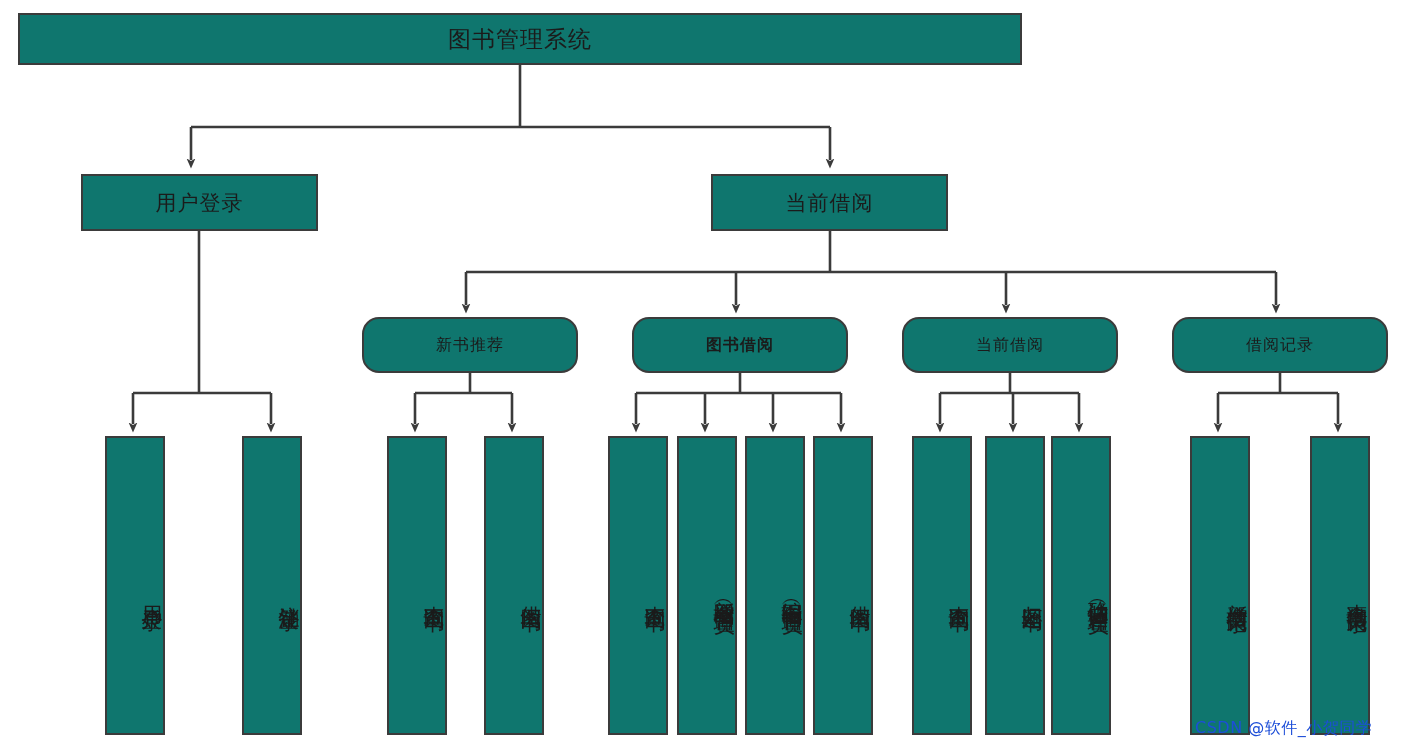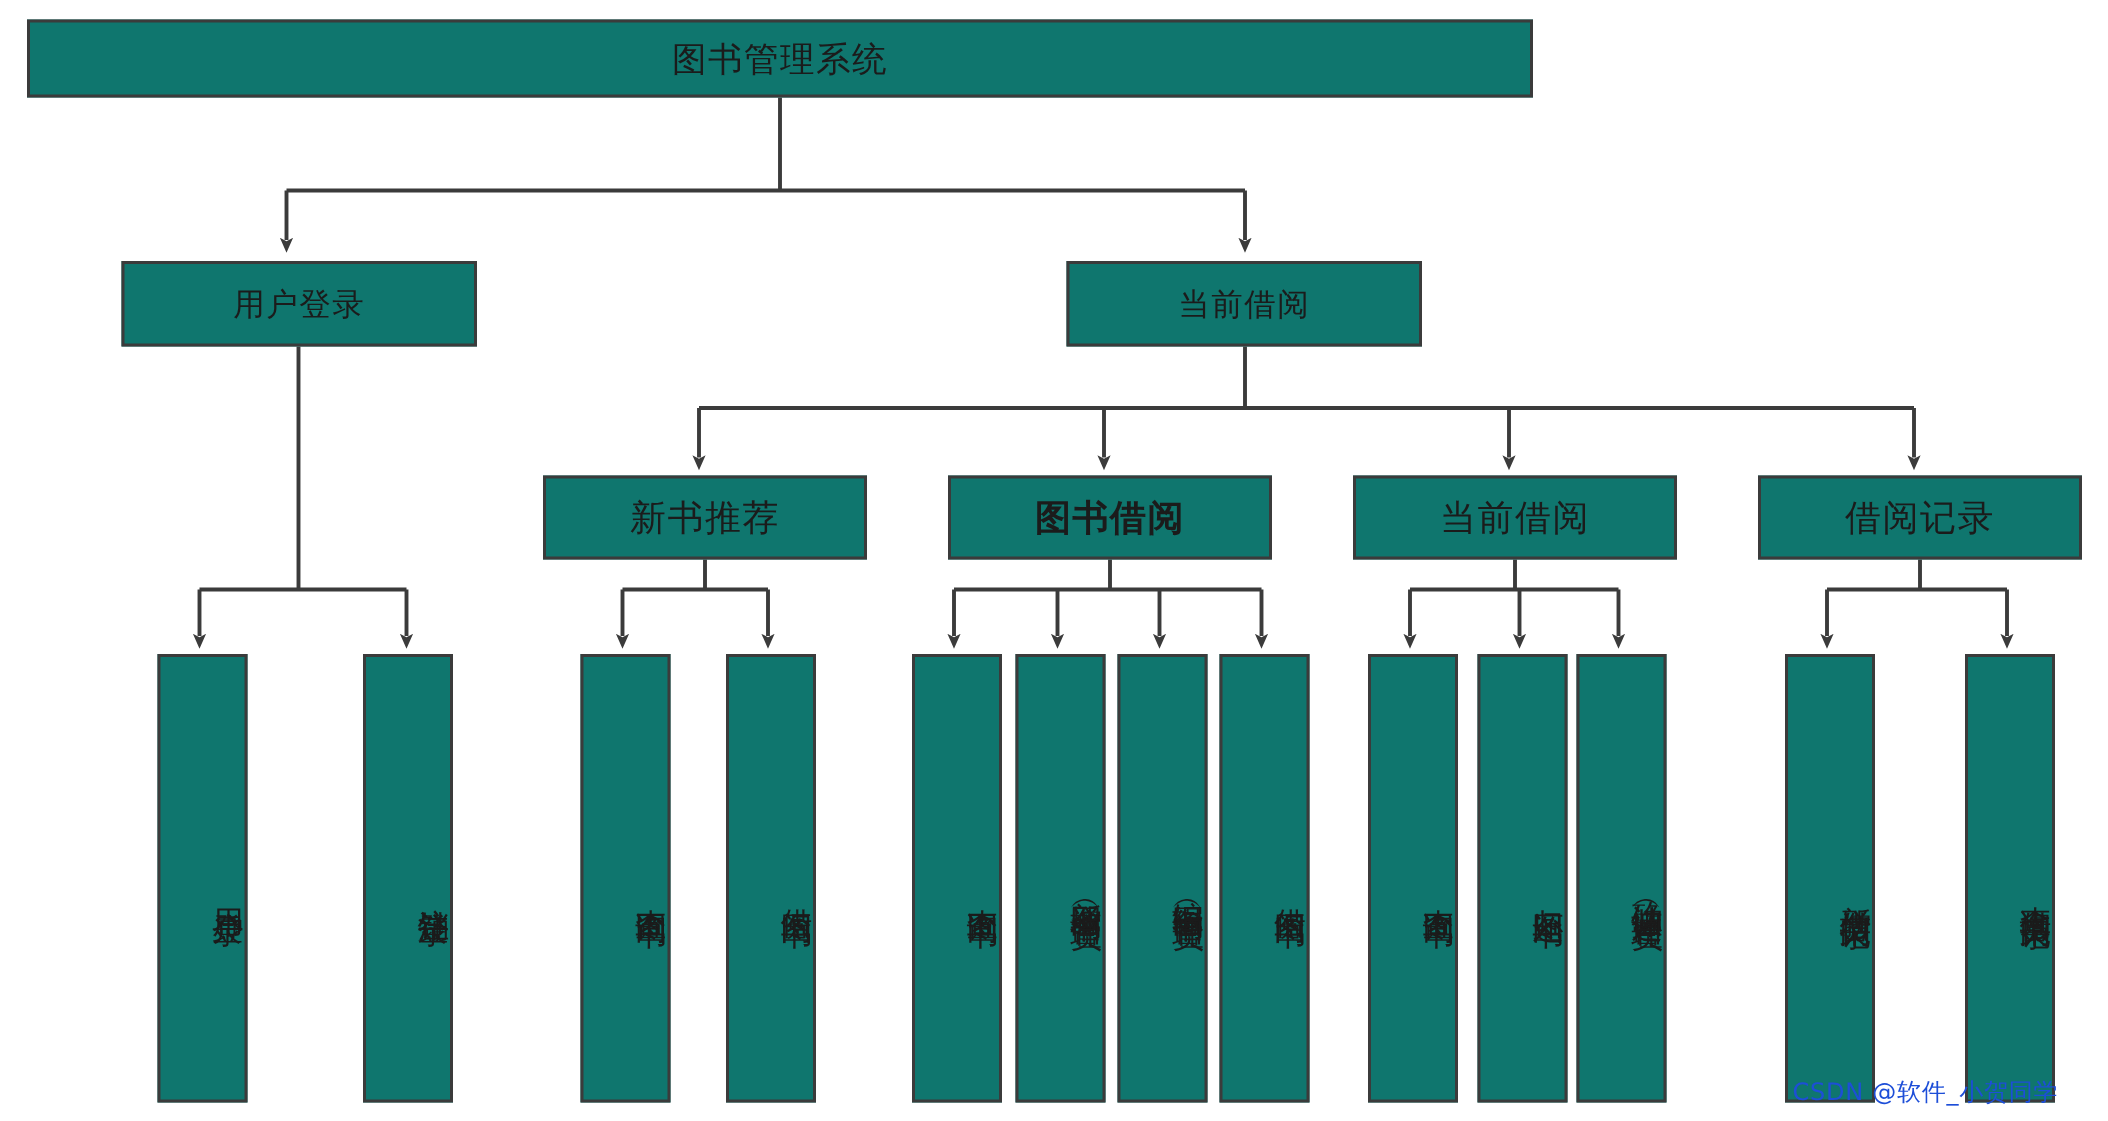--- a/index.html
+++ b/index.html
@@ -38,22 +38,23 @@
   }
   .node.root {
     font-size: 23px;
     letter-spacing: 1px;
   }
   .node.lvl2 {
     font-size: 21px;
     letter-spacing: 1px;
   }
   .node.lvl3 {
-    font-size: 24px;
+    font-size: 16px;
     letter-spacing: 1px;
+    border-radius: 17px;
   }
   .node.leaf {
     font-size: 21px;
     writing-mode: vertical-rl;
     text-orientation: upright;
     line-height: 1.06;
     letter-spacing: 2px;
     padding-top: 14px;
     align-items: flex-start;
     justify-content: center;

